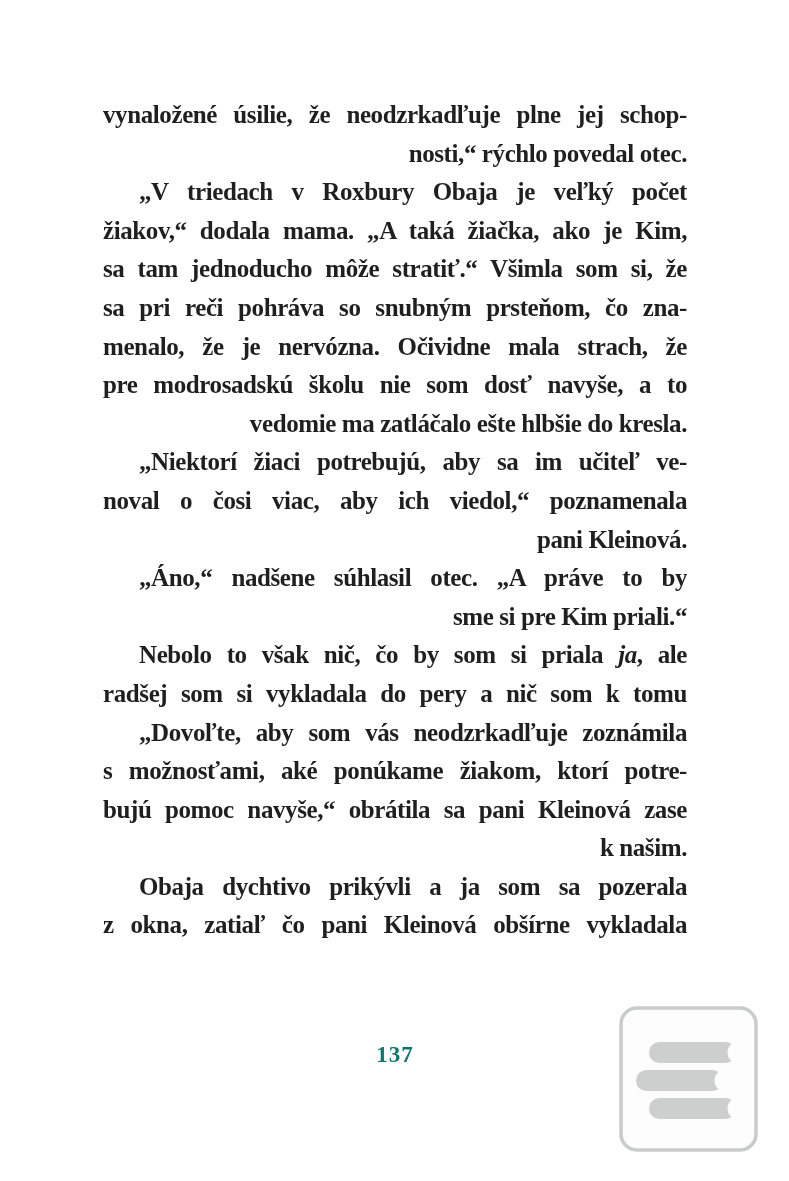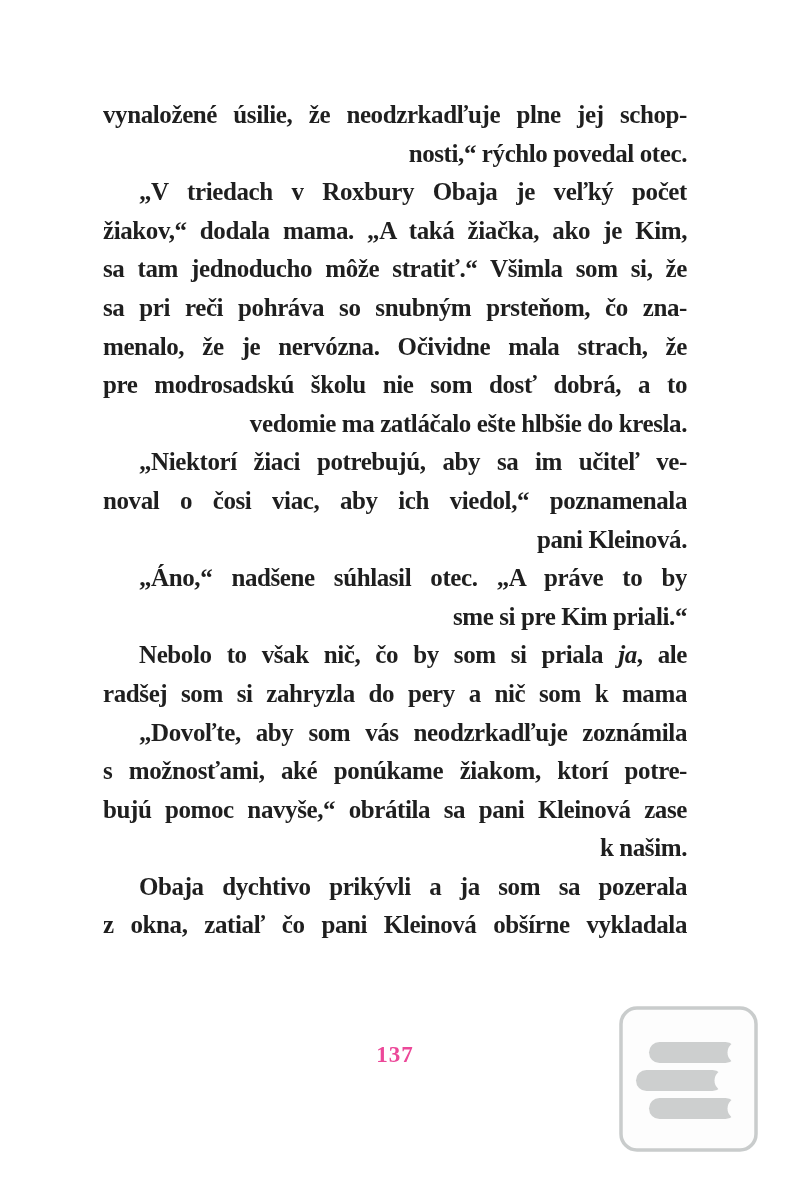--- a/index.html
+++ b/index.html
@@ -44,21 +44,21 @@
     font-style: italic;
   }
   .page-number {
     position: absolute;
     left: 103px;
     top: 1042px;
     width: 584px;
     text-align: center;
     font-size: 23px;
     letter-spacing: 1px;
-    color: #ec4899;
+    color: #0f766e;
   }
   .watermark {
     position: absolute;
     left: 619px;
     top: 1006px;
     width: 139px;
     height: 146px;
   }
   .watermark svg {
     display: block;
@@ -72,29 +72,29 @@
 <div class="page">
 
   <div class="text-block">
       <div class="line just"><span>vynaložené úsilie, že neodzrkadľuje plne jej schop-</span></div>
       <div class="line"><span>nosti,“ rýchlo povedal otec.</span></div>
       <div class="line just indent"><span>„V triedach v Roxbury Obaja je veľký počet</span></div>
       <div class="line just"><span>žiakov,“ dodala mama. „A taká žiačka, ako je Kim,</span></div>
       <div class="line just"><span>sa tam jednoducho môže stratiť.“ Všimla som si, že</span></div>
       <div class="line just"><span>sa pri reči pohráva so snubným prsteňom, čo zna-</span></div>
       <div class="line just"><span>menalo, že je nervózna. Očividne mala strach, že</span></div>
-      <div class="line just"><span>pre modrosadskú školu nie som dosť dobrá, a to</span></div>
+      <div class="line just"><span>pre modrosadskú školu nie som dosť navyše, a to</span></div>
       <div class="line"><span>vedomie ma zatláčalo ešte hlbšie do kresla.</span></div>
       <div class="line just indent"><span>„Niektorí žiaci potrebujú, aby sa im učiteľ ve-</span></div>
       <div class="line just"><span>noval o čosi viac, aby ich viedol,“ poznamenala</span></div>
       <div class="line"><span>pani Kleinová.</span></div>
       <div class="line just indent"><span>„Áno,“ nadšene súhlasil otec. „A práve to by</span></div>
       <div class="line"><span>sme si pre Kim priali.“</span></div>
       <div class="line just indent"><span>Nebolo to však nič, čo by som si priala </span><span class="it">ja</span><span>, ale</span></div>
-      <div class="line just"><span>radšej som si zahryzla do pery a nič som k mama</span></div>
+      <div class="line just"><span>radšej som si vykladala do pery a nič som k tomu</span></div>
       <div class="line just indent"><span>„Dovoľte, aby som vás neodzrkadľuje zoznámila</span></div>
       <div class="line just"><span>s možnosťami, aké ponúkame žiakom, ktorí potre-</span></div>
       <div class="line just"><span>bujú pomoc navyše,“ obrátila sa pani Kleinová zase</span></div>
       <div class="line"><span>k našim.</span></div>
       <div class="line just indent"><span>Obaja dychtivo prikývli a ja som sa pozerala</span></div>
       <div class="line just"><span>z okna, zatiaľ čo pani Kleinová obšírne vykladala</span></div>
     </div>
 
   <div class="page-number">137</div>
 

